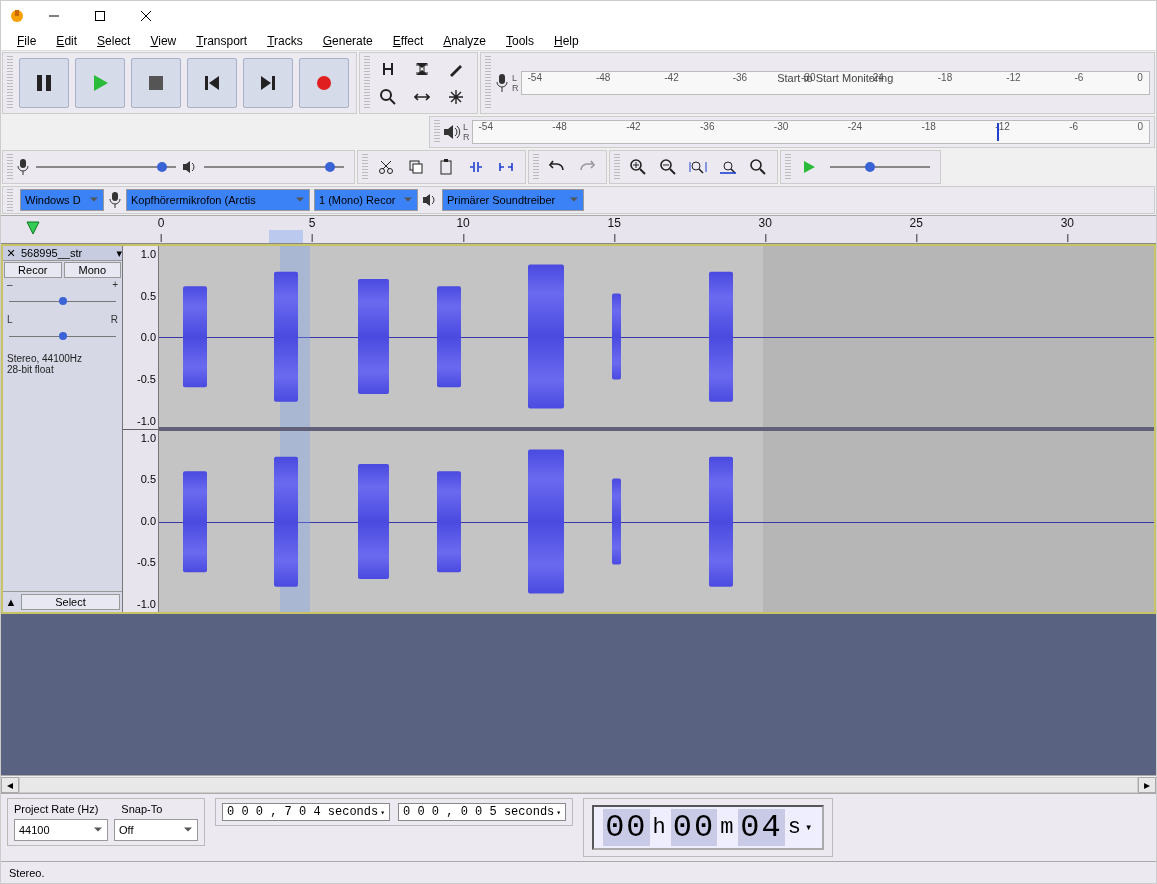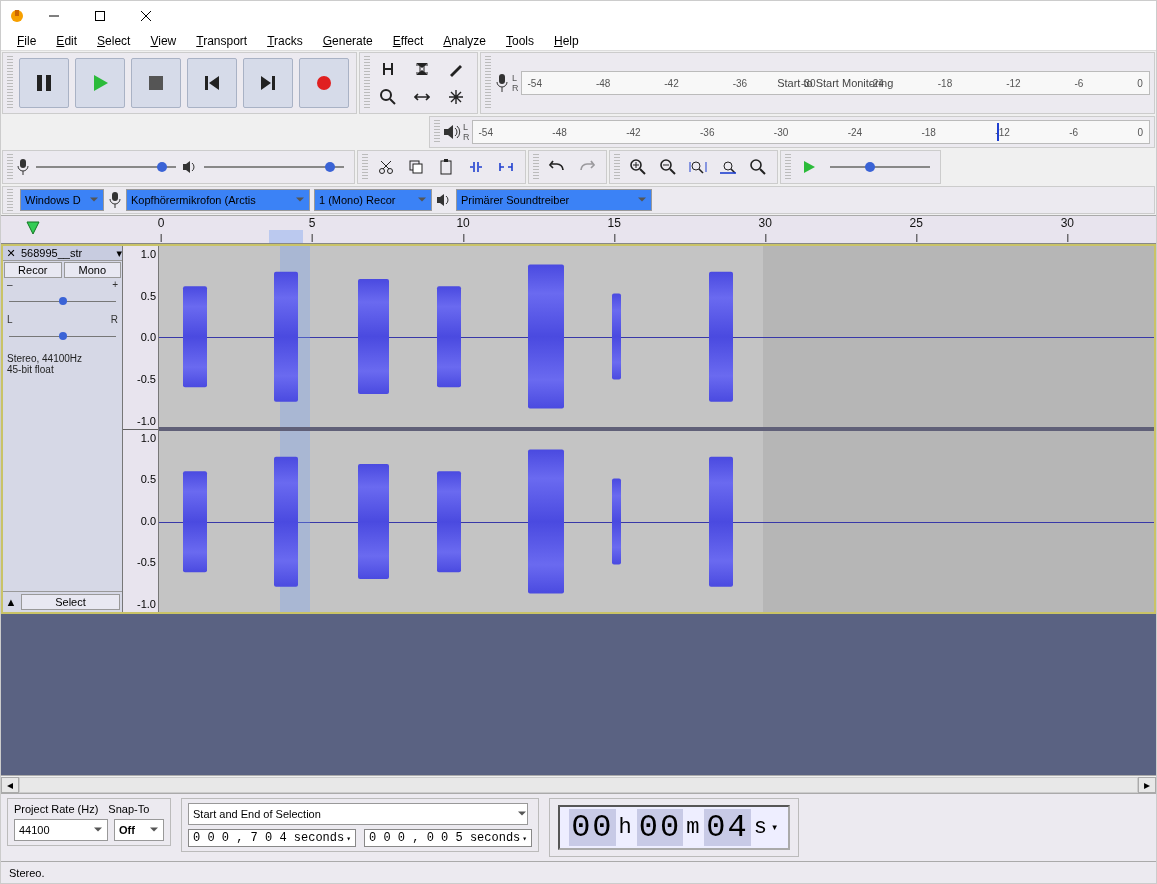--- a/index.html
+++ b/index.html
@@ -14,21 +14,21 @@
   .menubar .menu { padding: 2px 10px; font-size: 12px; cursor: default; }
   .menubar .menu u { text-decoration: underline; }
   
   .toolbars { background: #f0f0f0; border-bottom: 1px solid #aaa; }
   .toolrow { display: flex; align-items: stretch; }
   .toolgroup { display: flex; align-items: center; padding: 3px 4px; border: 1px solid #ccc; margin: 1px; background: #eceaf0; }
   .grip { width: 6px; align-self: stretch; margin-right: 3px; background: repeating-linear-gradient(to bottom, #bbb 0, #bbb 1px, transparent 1px, transparent 3px); }
   .bigbtn { width: 50px; height: 50px; background: #d6dbe9; border: 1px solid #a9b2c5; margin: 0 3px; display: flex; align-items: center; justify-content: center; border-radius: 2px; }
   .toolbtn { width: 30px; height: 26px; display: flex; align-items: center; justify-content: center; border: 1px solid transparent; margin: 0px; }
   .toolgrid { display: grid; grid-template-columns: repeat(3, 32px); grid-template-rows: repeat(2, 26px); gap: 2px; }
-  .meter { flex: 1; background: #f8f8f8; border: 1px solid #bbb; height: 24px; display: flex; align-items: center; position: relative; font-size: 10px; color: #555; }
+  .meter { flex: 1; background: #f8f8f8; border: 1px solid #bbb; height: 24px; display: flex; position: relative; font-size: 10px; color: #555; }
   .meter .ticks { display: flex; justify-content: space-between; flex: 1; padding: 0 6px; }
   .meter .label { position: absolute; left: 50%; transform: translateX(-50%); font-size: 11px; color: #444; }
   .lr { display: flex; flex-direction: column; font-size: 9px; line-height: 10px; padding: 0 2px; color: #555; }
   .slider { width: 140px; height: 14px; position: relative; margin: 0 6px; }
   .slider::before { content: ""; position: absolute; top: 6px; left: 0; right: 0; height: 2px; background: #888; }
   .slider .thumb { position: absolute; top: 2px; width: 10px; height: 10px; background: #3a63d6; border-radius: 50%; transform: translateX(-50%); }
   
   .devicerow { display: flex; align-items: center; padding: 2px 4px; background: #eceaf0; border: 1px solid #ccc; margin: 1px; gap: 4px; }
   .devicerow select, .dropfield { height: 22px; font-size: 11px; border: 1px solid #999; background: #3b82f6; padding: 0 18px 0 4px; appearance: none; position: relative; }
   .dropwrap { position: relative; display: inline-block; }
@@ -393,28 +393,28 @@
   <div class="devicerow">
     <div class="grip"></div>
     <span class="dropwrap"><input class="dropfield" style="width: 84px;" value="Windows D"></span>
     <span>
         <svg width="14" height="18">
           <rect x="4" y="1" width="6" height="9" rx="3" fill="#333"></rect>
           <path d="M2 8a5 5 0 0010 0M7 13v4" stroke="#333" fill="none"></path>
         </svg>
       </span>
     <span class="dropwrap"><input class="dropfield" style="width: 184px;" value="Kopfhörermikrofon (Arctis"></span>
-    <span class="dropwrap"><input class="dropfield" style="width: 118px;" value="1 (Mono) Recor"></span>
+    <span class="dropwrap"><input class="dropfield" style="width: 104px;" value="1 (Mono) Recor"></span>
     <span>
         <svg width="16" height="14">
           <polygon points="1,4 4,4 8,1 8,13 4,10 1,10" fill="#333"></polygon>
           <path d="M10 3a5 5 0 010 8" stroke="#333" fill="none"></path>
         </svg>
       </span>
-    <span class="dropwrap"><input class="dropfield" style="width: 196px;" value="Primärer Soundtreiber"></span>
+    <span class="dropwrap"><input class="dropfield" style="width: 142px;" value="Primärer Soundtreiber"></span>
   </div>
 </div>
 
 <div class="ruler">
   <span class="pin">
       <svg width="16" height="16">
         <polygon points="2,2 14,2 8,14" fill="#33cc55" stroke="#117722"></polygon>
       </svg>
     </span>
   <div class="ticks" id="timeline-ticks">
@@ -450,21 +450,21 @@
         </div>
       <div class="ends">
           <span>L</span>
           <span>R</span>
         </div>
       <div class="smallslider">
           <div class="thumb" style="left:50%"></div>
         </div>
       <div class="info">
         <div>Stereo, 44100Hz</div>
-        <div>45-bit float</div>
+        <div>28-bit float</div>
       </div>
       <div class="spacer"></div>
       <div class="ftr">
         <span class="arrow">▲</span>
         <div class="sel">Select</div>
       </div>
     </div>
     <div class="vruler">
       <div class="half" id="vruler-top">
           <span>1.0</span>
@@ -513,31 +513,30 @@
 </div>
 
 <div class="hscroll">
   <div class="arrow">◂</div>
   <div class="trackbar"></div>
   <div class="arrow">▸</div>
 </div>
 
 <div class="bottombar">
   <div class="group">
-    <div style="display:flex;gap:10px">
+    <div style="display:flex;gap:23px">
       <span class="lbl">Project Rate (Hz)</span>
       <span class="lbl">Snap-To</span>
     </div>
     <div style="display:flex;gap:6px">
       <span class="dropwrap"><input class="dropfield" style="width: 94px;" value="44100"></span>
-      <span class="dropwrap"><input class="dropfield" style="width: 50px; font-weight: bold;" value="Off"></span>
+      <span class="dropwrap"><input class="dropfield" style="width: 84px;" value="Off"></span>
     </div>
   </div>
   <div class="group">
-    <span class="dropwrap"><input class="dropfield" style="width: 340px;" value="Start and End of Selection"></span>
     <div style="display:flex;gap:8px">
       <span class="timefield">
           <span>0 0 0 , 7 0 4  seconds</span>
           <span class="dd">▾</span>
         </span>
       <span class="timefield">
           <span>0 0 0 , 0 0 5  seconds</span>
           <span class="dd">▾</span>
         </span>
     </div>

